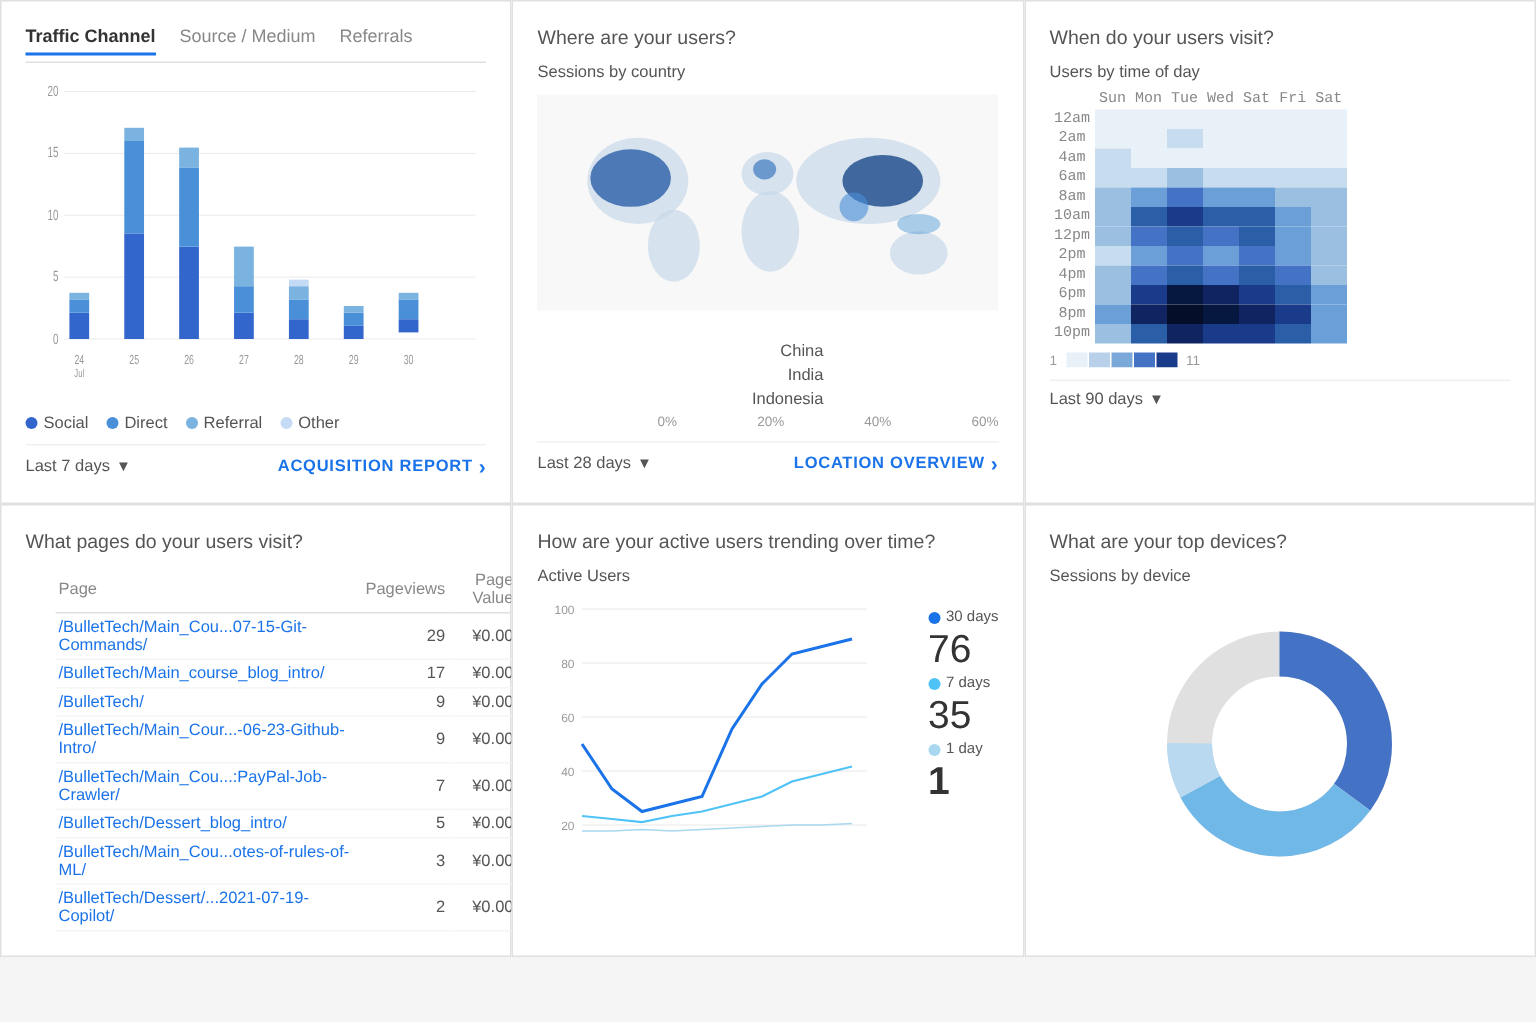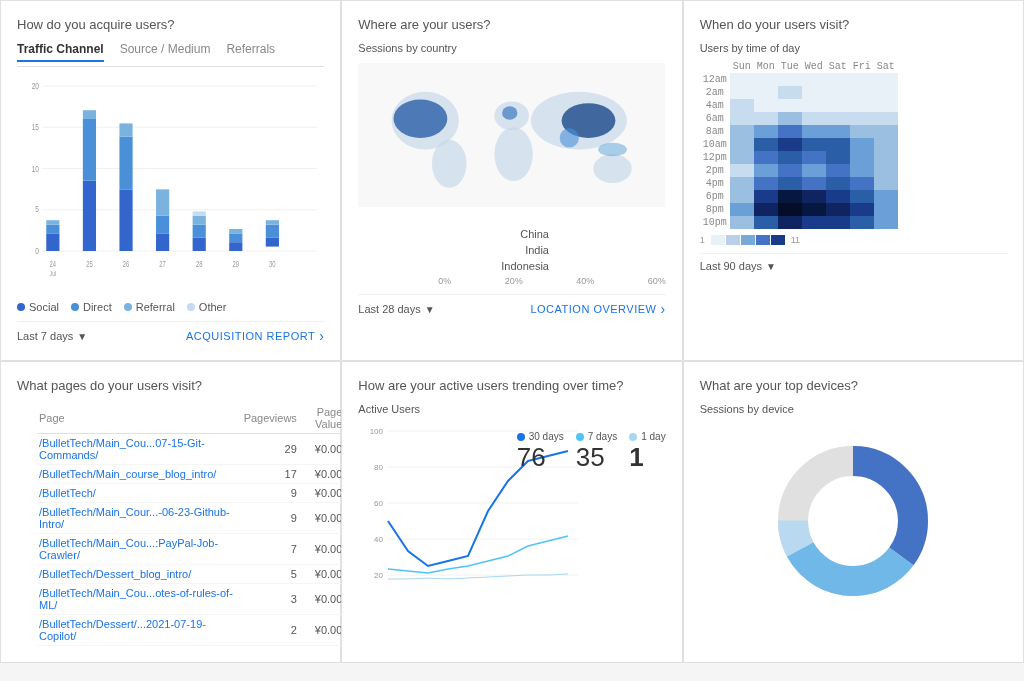--- a/index.html
+++ b/index.html
@@ -26,21 +26,21 @@
     .bar-chart-svg { width: 100%; height: 100%; }
 
     
     .legend { display: flex; gap: 12px; flex-wrap: wrap; margin-bottom: 6px; }
     .legend-item { display: flex; align-items: center; gap: 4px; font-size: 11px; color: #555; }
     .legend-dot { width: 8px; height: 8px; border-radius: 50%; display: inline-block; }
 
     
     .panel-footer { display: flex; justify-content: space-between; align-items: center; margin-top: 8px; border-top: 1px solid #f0f0f0; padding-top: 6px; }
     .footer-left { font-size: 11px; color: #555; display: flex; align-items: center; gap: 4px; cursor: pointer; }
-    .footer-right { font-size: 11px; color: #1a73e8; font-weight: normal; letter-spacing: 0.5px; cursor: pointer; display: flex; align-items: center; gap: 4px; }
+    .footer-right { font-size: 11px; color: #1a73e8; font-weight: bold; letter-spacing: 0.5px; cursor: pointer; display: flex; align-items: center; gap: 4px; }
 
     
     .world-map { width: 100%; height: 160px; position: relative; }
 
     
     .country-bars { margin-top: 8px; }
     .country-row { display: flex; align-items: center; margin-bottom: 4px; flex-direction: column; }
     .country-name { width: 80px; text-align: right; font-size: 11px; color: #555; margin-right: 6px; }
     .country-bar-bg { flex: 1; height: 14px; background: #f0f0f0; position: relative; }
     .country-bar-fill { height: 100%; background: #4472c4; }
@@ -66,21 +66,20 @@
 
     .chevron { font-size: 14px; }
     .dropdown-arrow { font-size: 10px; }
   </style>
 </head>
 <body>
 
 <div class="dashboard">
 
   <div class="panel panel-acquire">
-    <div class="panel-title">How do you acquire users?</div>
     <div class="tabs">
       <div class="tab active">Traffic Channel</div>
       <div class="tab">Source / Medium</div>
       <div class="tab">Referrals</div>
     </div>
     <div class="bar-chart-container">
       <svg class="bar-chart-svg" viewBox="0 0 420 200" preserveAspectRatio="none">
 
         <line x1="35" y1="10" x2="410" y2="10" stroke="#e0e0e0" stroke-width="0.5"></line>
         <line x1="35" y1="47.5" x2="410" y2="47.5" stroke="#e0e0e0" stroke-width="0.5"></line>
@@ -469,21 +468,21 @@
         <text x="25" y="121" text-anchor="end" font-size="8" fill="#999">40</text>
         <text x="25" y="157" text-anchor="end" font-size="8" fill="#999">20</text>
 
         <polyline points="30,100 50,130 70,145 90,140 110,135 130,90 150,60 170,40 190,35 210,30" fill="none" stroke="#1a73e8" stroke-width="2"></polyline>
 
         <polyline points="30,148 50,150 70,152 90,148 110,145 130,140 150,135 170,125 190,120 210,115" fill="none" stroke="#4fc3f7" stroke-width="1.5"></polyline>
 
         <polyline points="30,158 50,158 70,157 90,158 110,157 130,156 150,155 170,154 190,154 210,153" fill="none" stroke="#a8d8f0" stroke-width="1"></polyline>
       </svg>
       
-      <div style="position:absolute; right:0; top:10px; display:flex; flex-direction:row; gap:12px;">
+      <div style="position:absolute; right:0; top:10px; display:flex; flex-direction:column; gap:2px;">
         <div>
           <div style="display:flex;align-items:center;font-size:10px;color:#555;">
             <span style="width:8px;height:8px;border-radius:50%;background:#1a73e8;display:inline-block;margin-right:4px;"></span>
             <span>30 days</span>
           </div>
           <div style="font-size:26px;font-weight:normal;color:#333;">76</div>
         </div>
         <div>
           <div style="display:flex;align-items:center;font-size:10px;color:#555;">
             <span style="width:8px;height:8px;border-radius:50%;background:#4fc3f7;display:inline-block;margin-right:4px;"></span>

